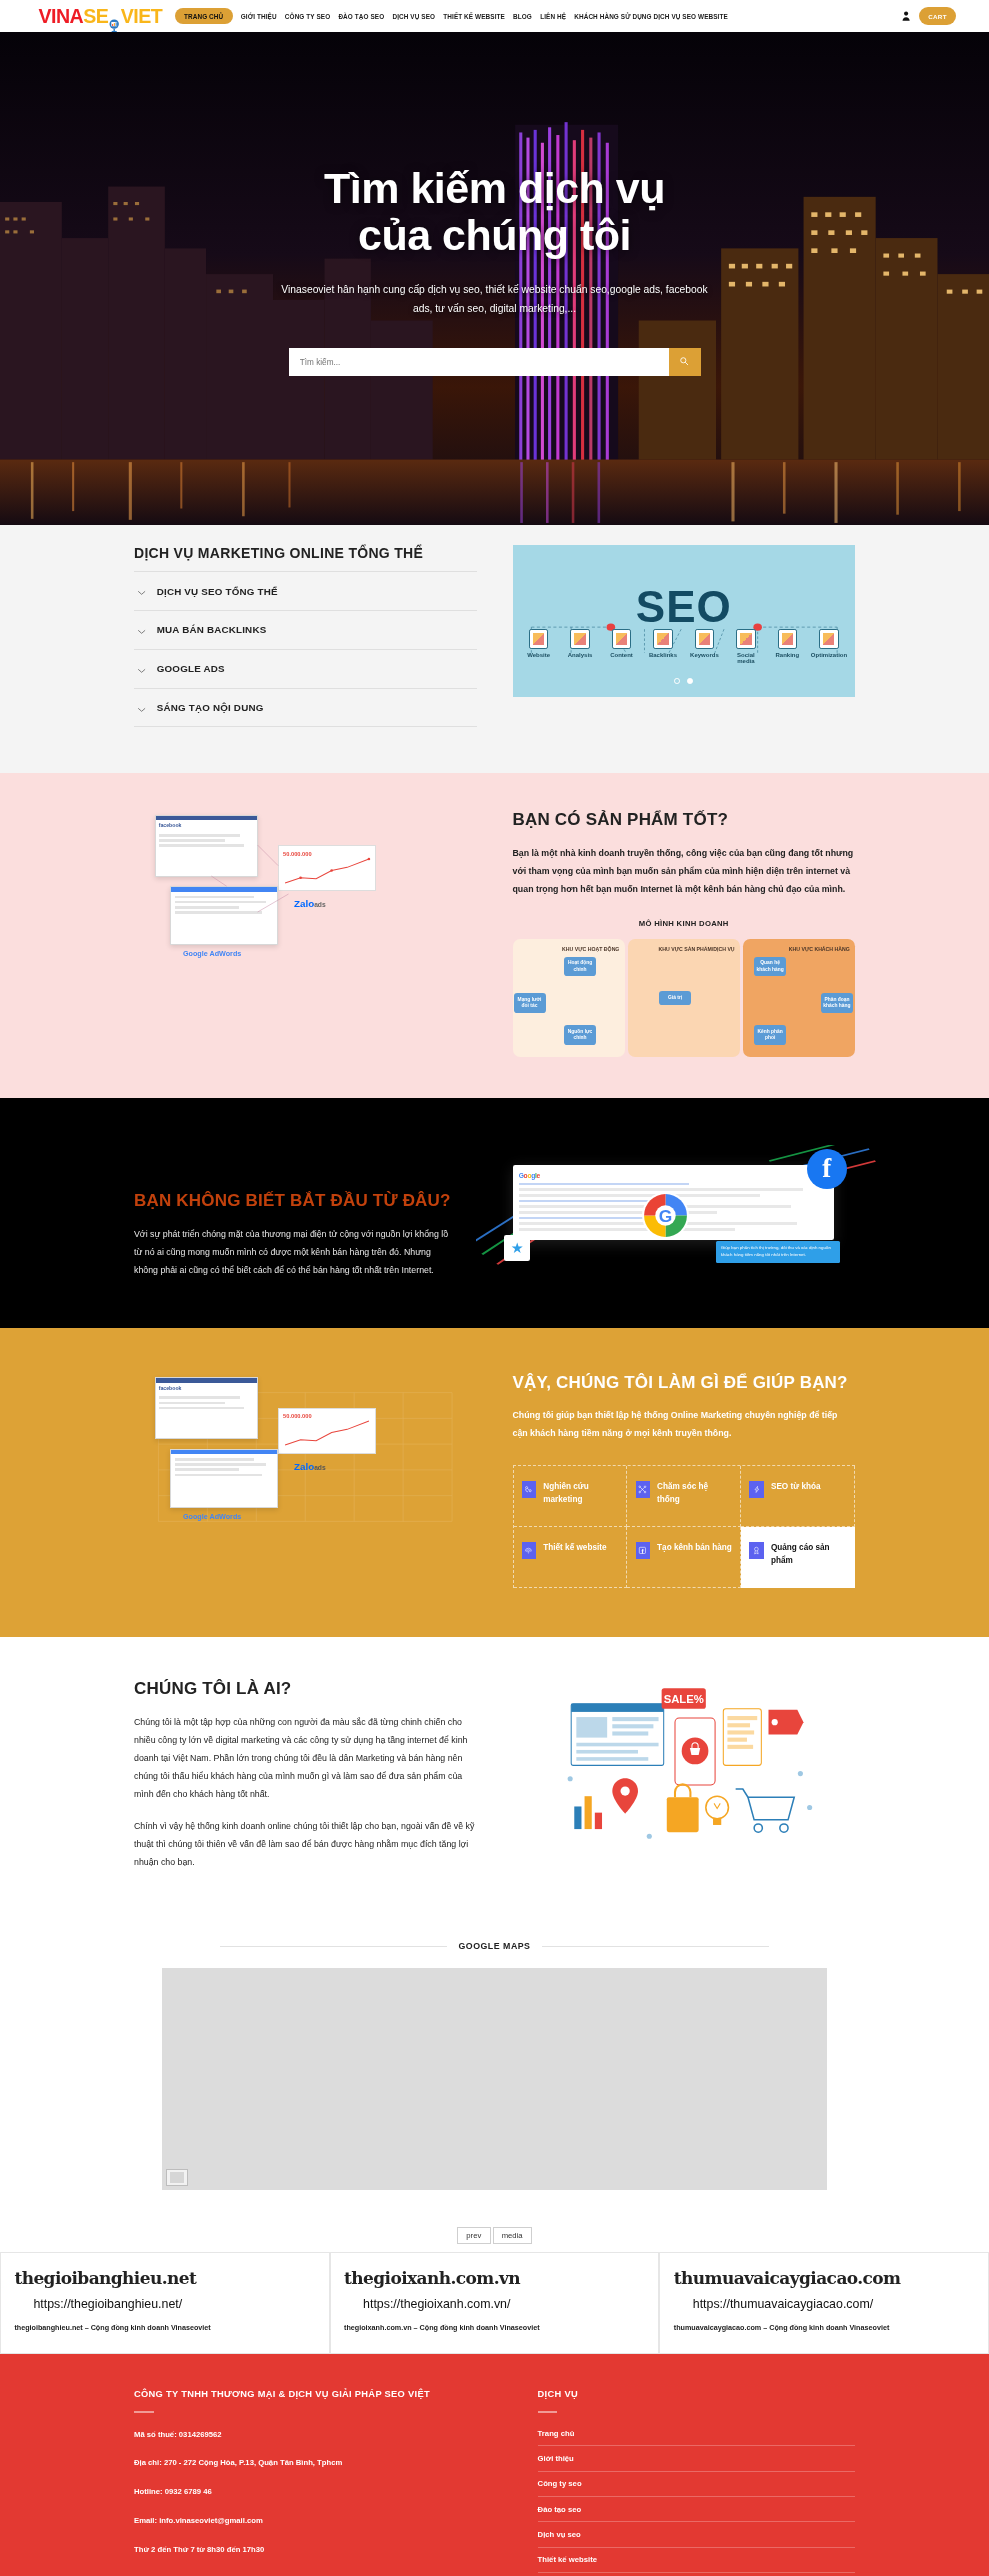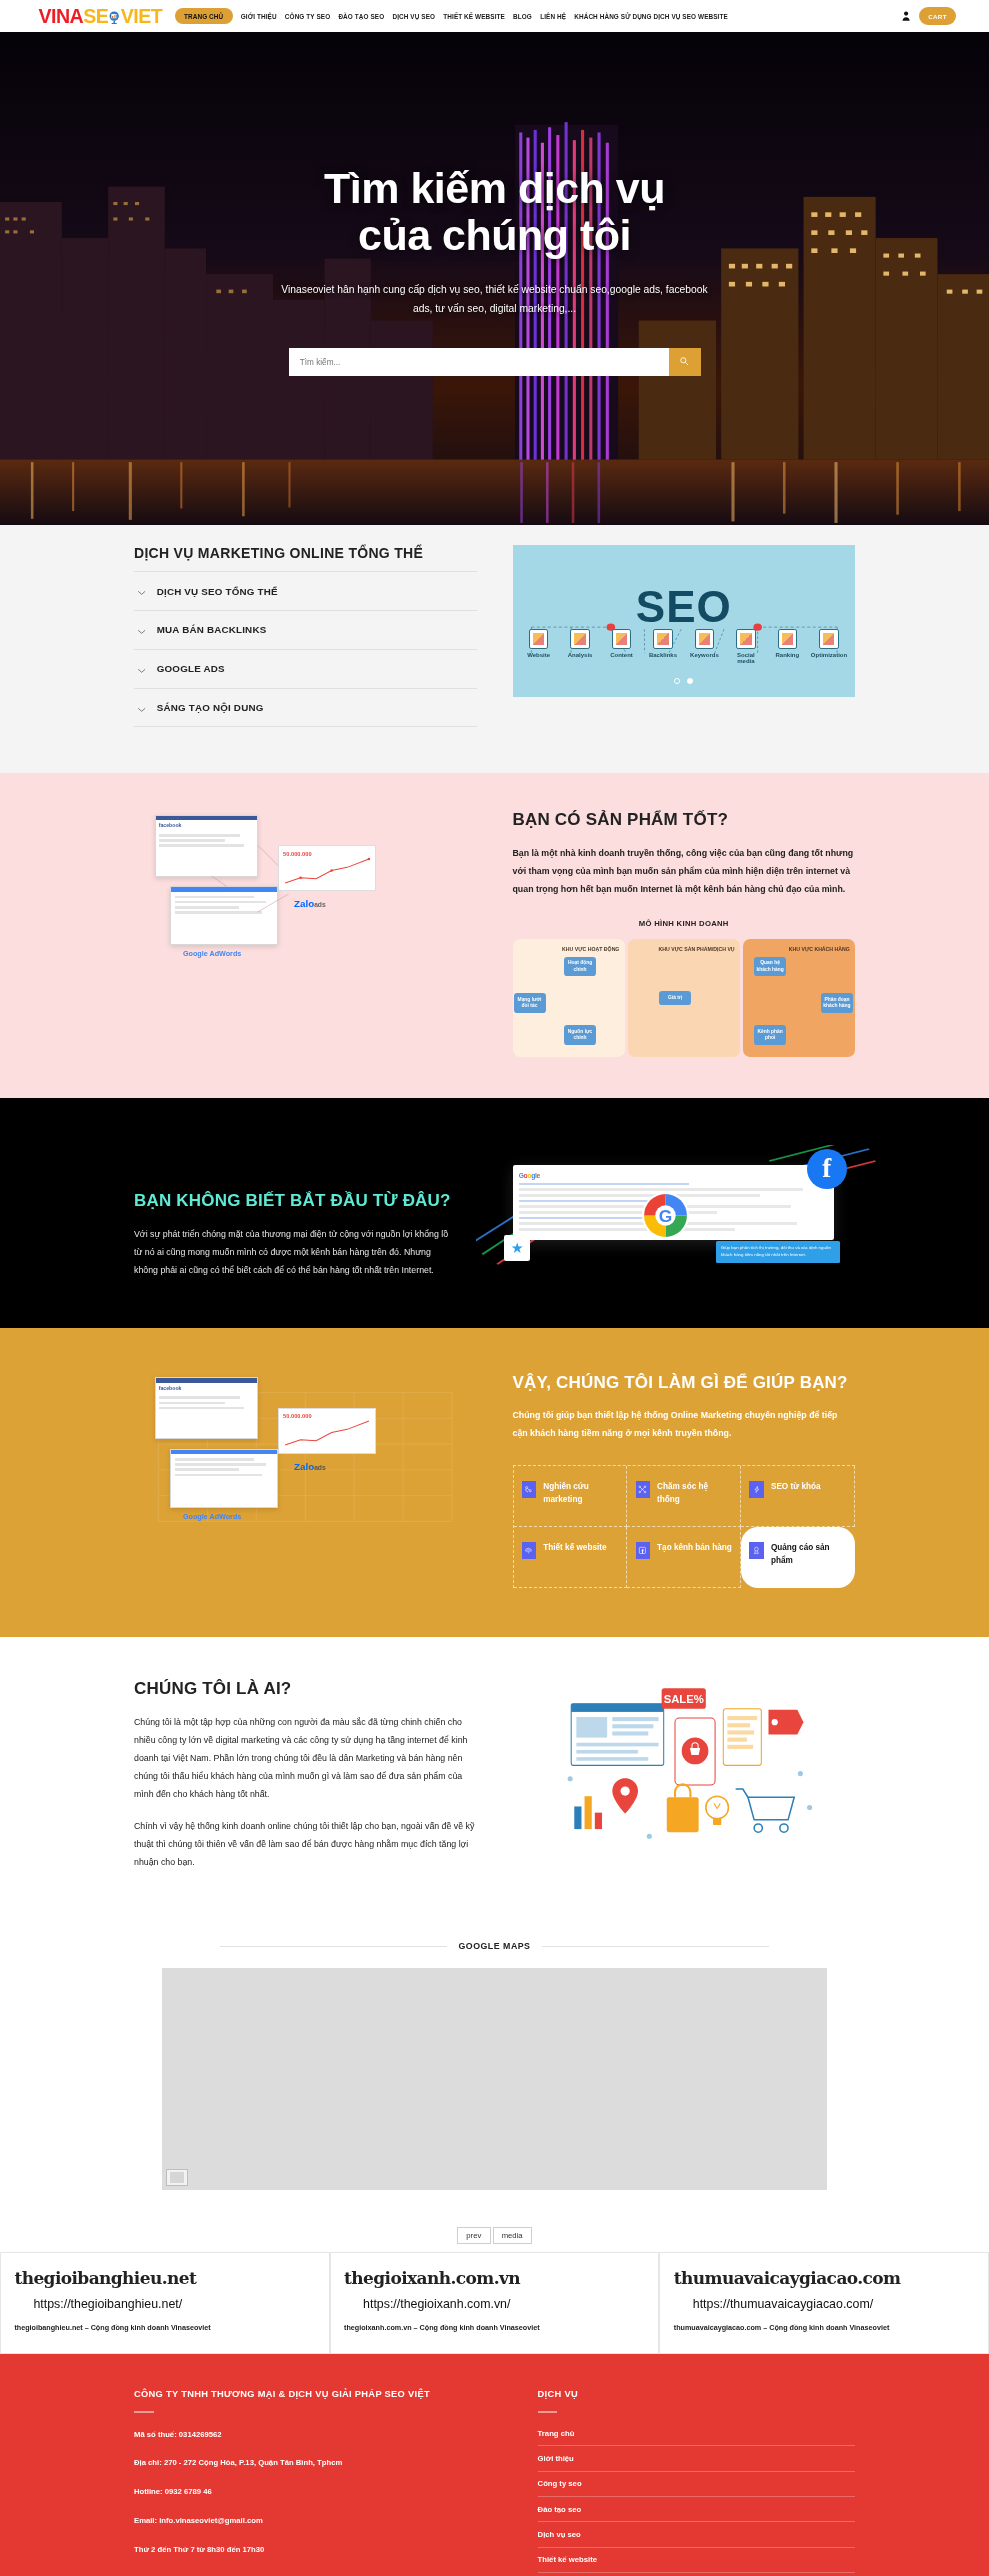--- a/index.html
+++ b/index.html
@@ -21,21 +21,21 @@
     align-items: center;
     padding: 0 12.4px;
     position: relative;
     z-index: 50;
   }
   .logo {
     font-size: 19.6px;
     font-weight: bold;
     letter-spacing: -0.5px;
     display: flex;
-    align-items: flex-start;
+    align-items: flex-end;
     margin-left: 26px;
     white-space: nowrap;
   }
   .logo .l-vina { color: #ee1c25; }
   .logo .l-se { color: #f9b61a; }
   .logo .l-viet { color: #f9b61a; }
   .logo-globe {
     display: inline-block;
     width: 14.4px; height: 14.4px;
     margin: 0 -1px;
@@ -253,21 +253,21 @@
   .chart-mock {
     position: absolute; background: #fff; border: 0.5px solid #ddd; padding: 4.1px;
   }
   .chart-mock .val { font-size: 5.7px; color: #e8453c; font-weight: bold; }
   .chart-mock svg { display: block; }
   .zalo { position: absolute; font-size: 9.8px; font-weight: bold; color: #0068ff; }
   .gads { position: absolute; font-size: 7.2px; font-weight: bold; color: #4285f4; }
 
   
   .black { background: #000; color: #fff; padding: 44px 0 49px; }
-  .black h2.blk { color: #5eead4; margin-top: 48px; }
+  .black h2.blk { color: #c2410c; margin-top: 48px; }
   .black p.body { color: #e9e9e9; font-weight: normal; }
   .goog-card {
     background: #fff; border-radius: 2.1px; padding: 6.2px;
     position: relative; width: 100%; box-shadow: 0 3.1px 14.4px rgba(255,255,255,.12);
   }
   .goog-logo { font-size: 6.7px; font-weight: bold; letter-spacing: -0.3px; margin-bottom: 4.1px; }
   .goog-logo b:nth-child(1){color:#4285f4}.goog-logo b:nth-child(2){color:#ea4335}
   .goog-logo b:nth-child(3){color:#fbbc05}.goog-logo b:nth-child(4){color:#4285f4}
   .goog-logo b:nth-child(5){color:#34a853}.goog-logo b:nth-child(6){color:#ea4335}
   .res i { display:block; height:2.6px; background:#e8e8e8; margin-bottom:3.1px; }
@@ -299,21 +299,21 @@
     border-top: 0.5px dashed rgba(255,255,255,.6);
     border-left: 0.5px dashed rgba(255,255,255,.6);
   }
   .feat {
     border-right: 0.5px dashed rgba(255,255,255,.6);
     border-bottom: 0.5px dashed rgba(255,255,255,.6);
     padding: 14.4px 8.2px;
     display: flex; gap: 7.2px; align-items: flex-start;
     min-height: 61px;
   }
-  .feat.hl { background: #fff; color: #111; border-radius: 17px; }
+  .feat.hl { background: #fff; color: #111; }
   .feat .fico {
     width: 14.4px; height: 17.5px; background: #5c62f0; flex: none;
     display:flex; align-items:center; justify-content:center;
     color:#fff; font-size:8.2px;
   }
   .feat .ftxt { font-size: 8.2px; line-height: 1.55; font-weight: bold; }
 
   
   .who { background: #fff; padding: 41px 14px 46px; }
   .who p.body { font-weight: normal; }

